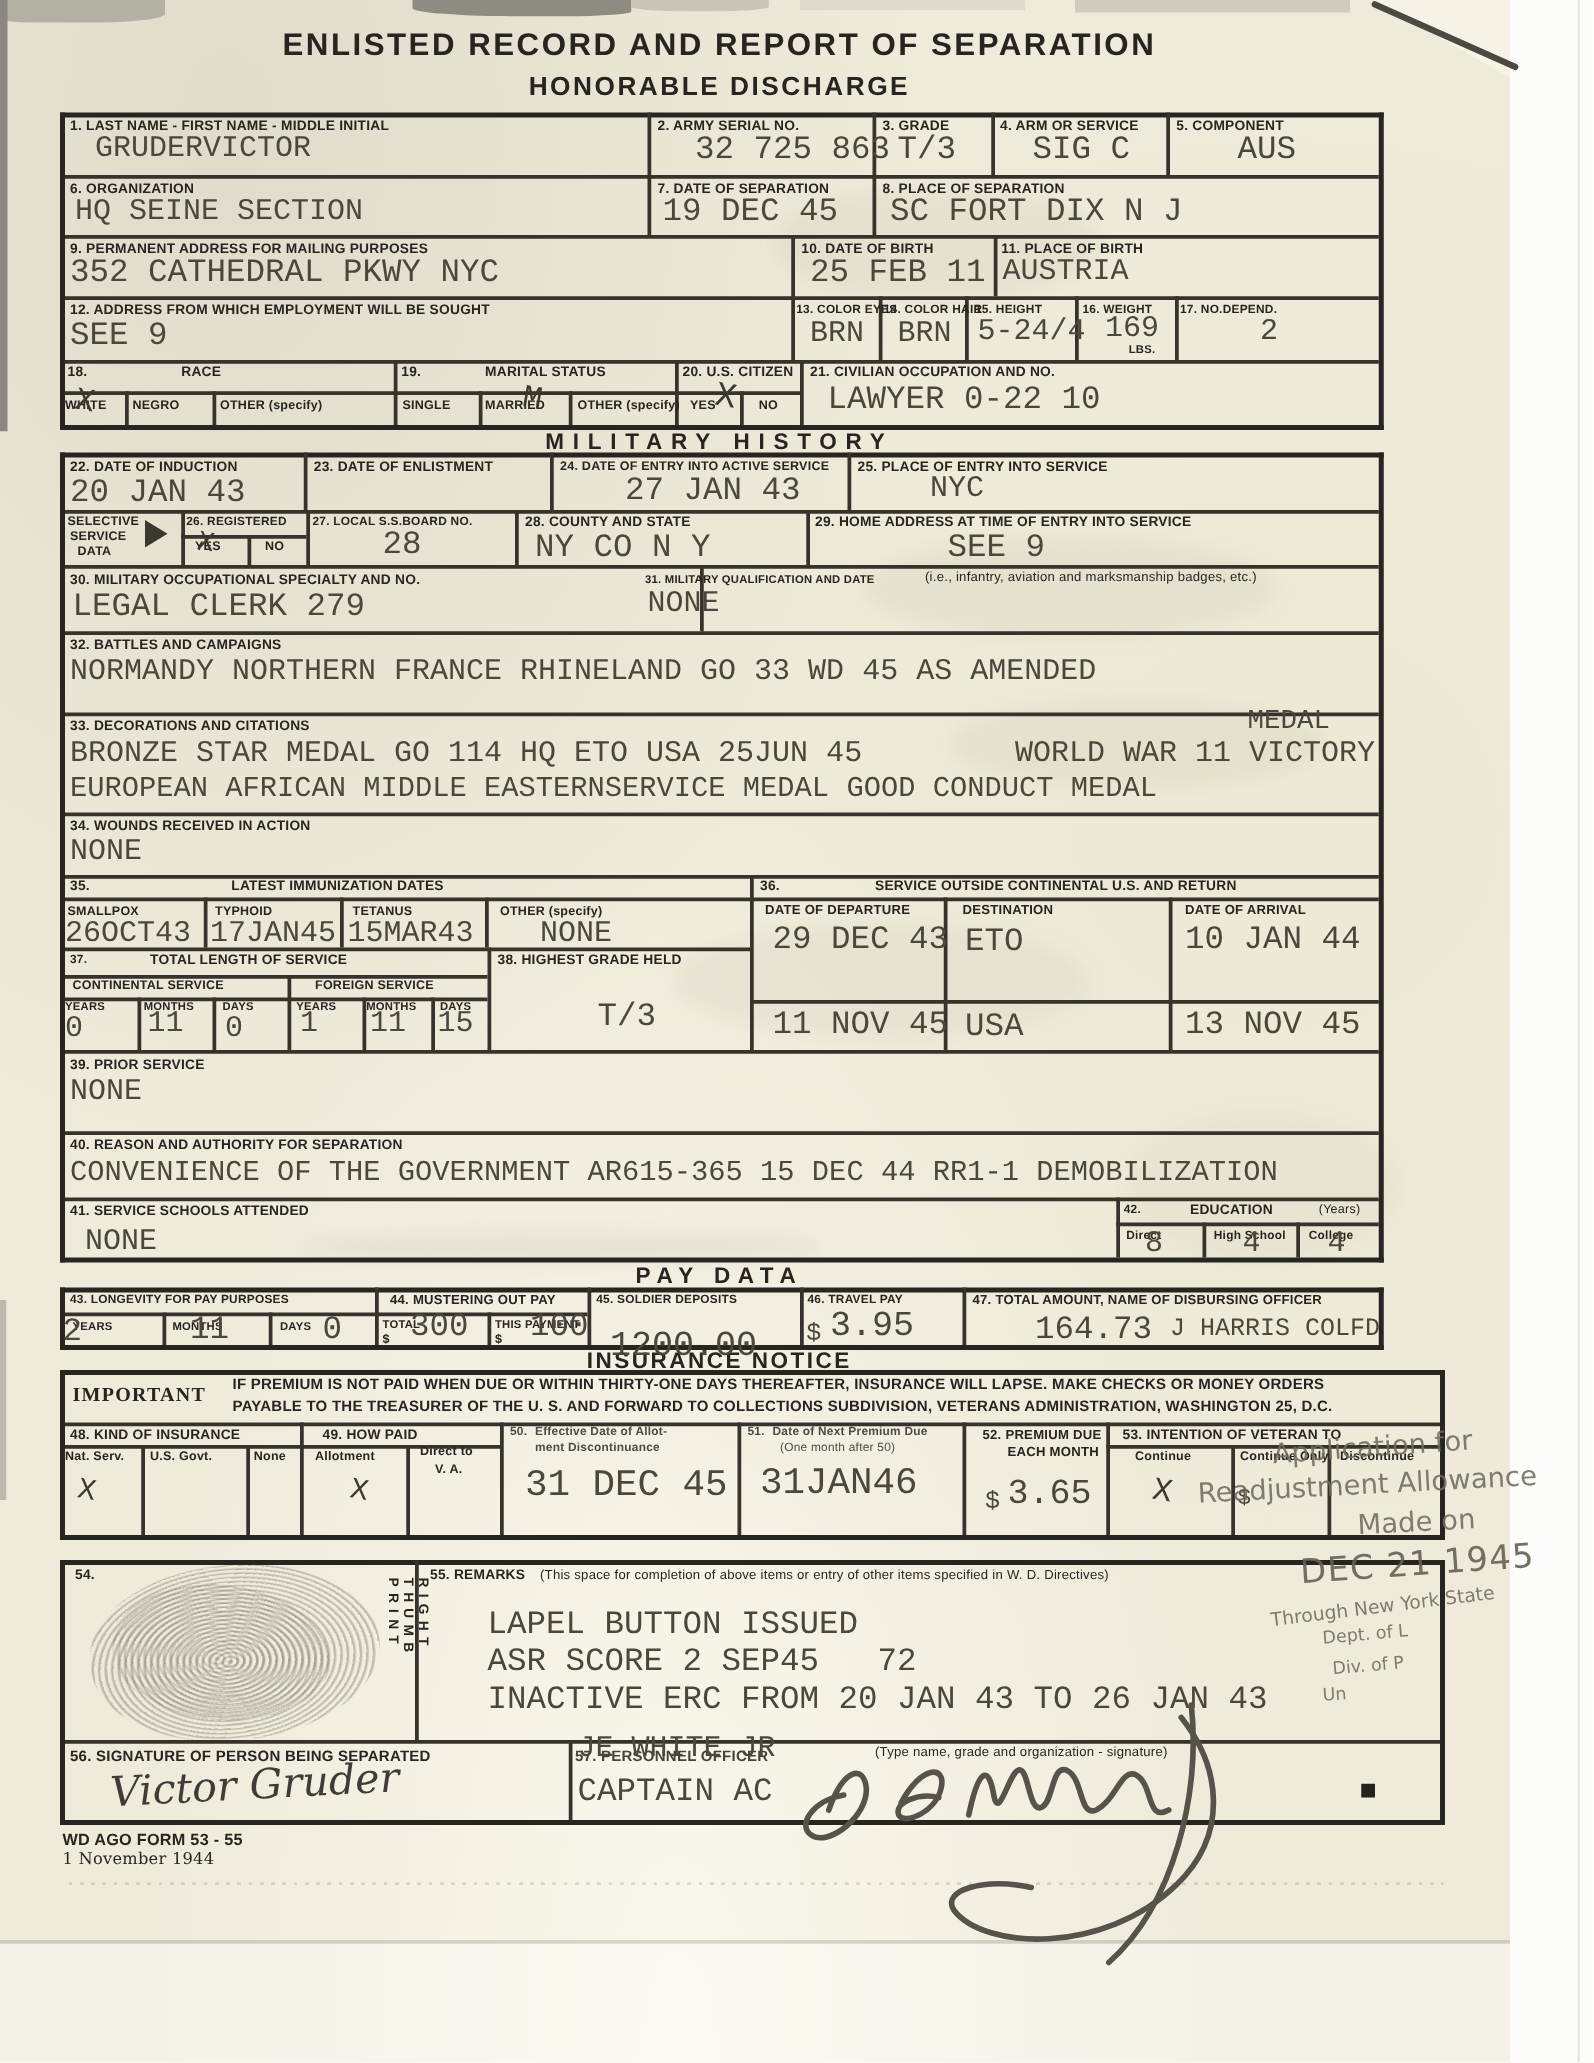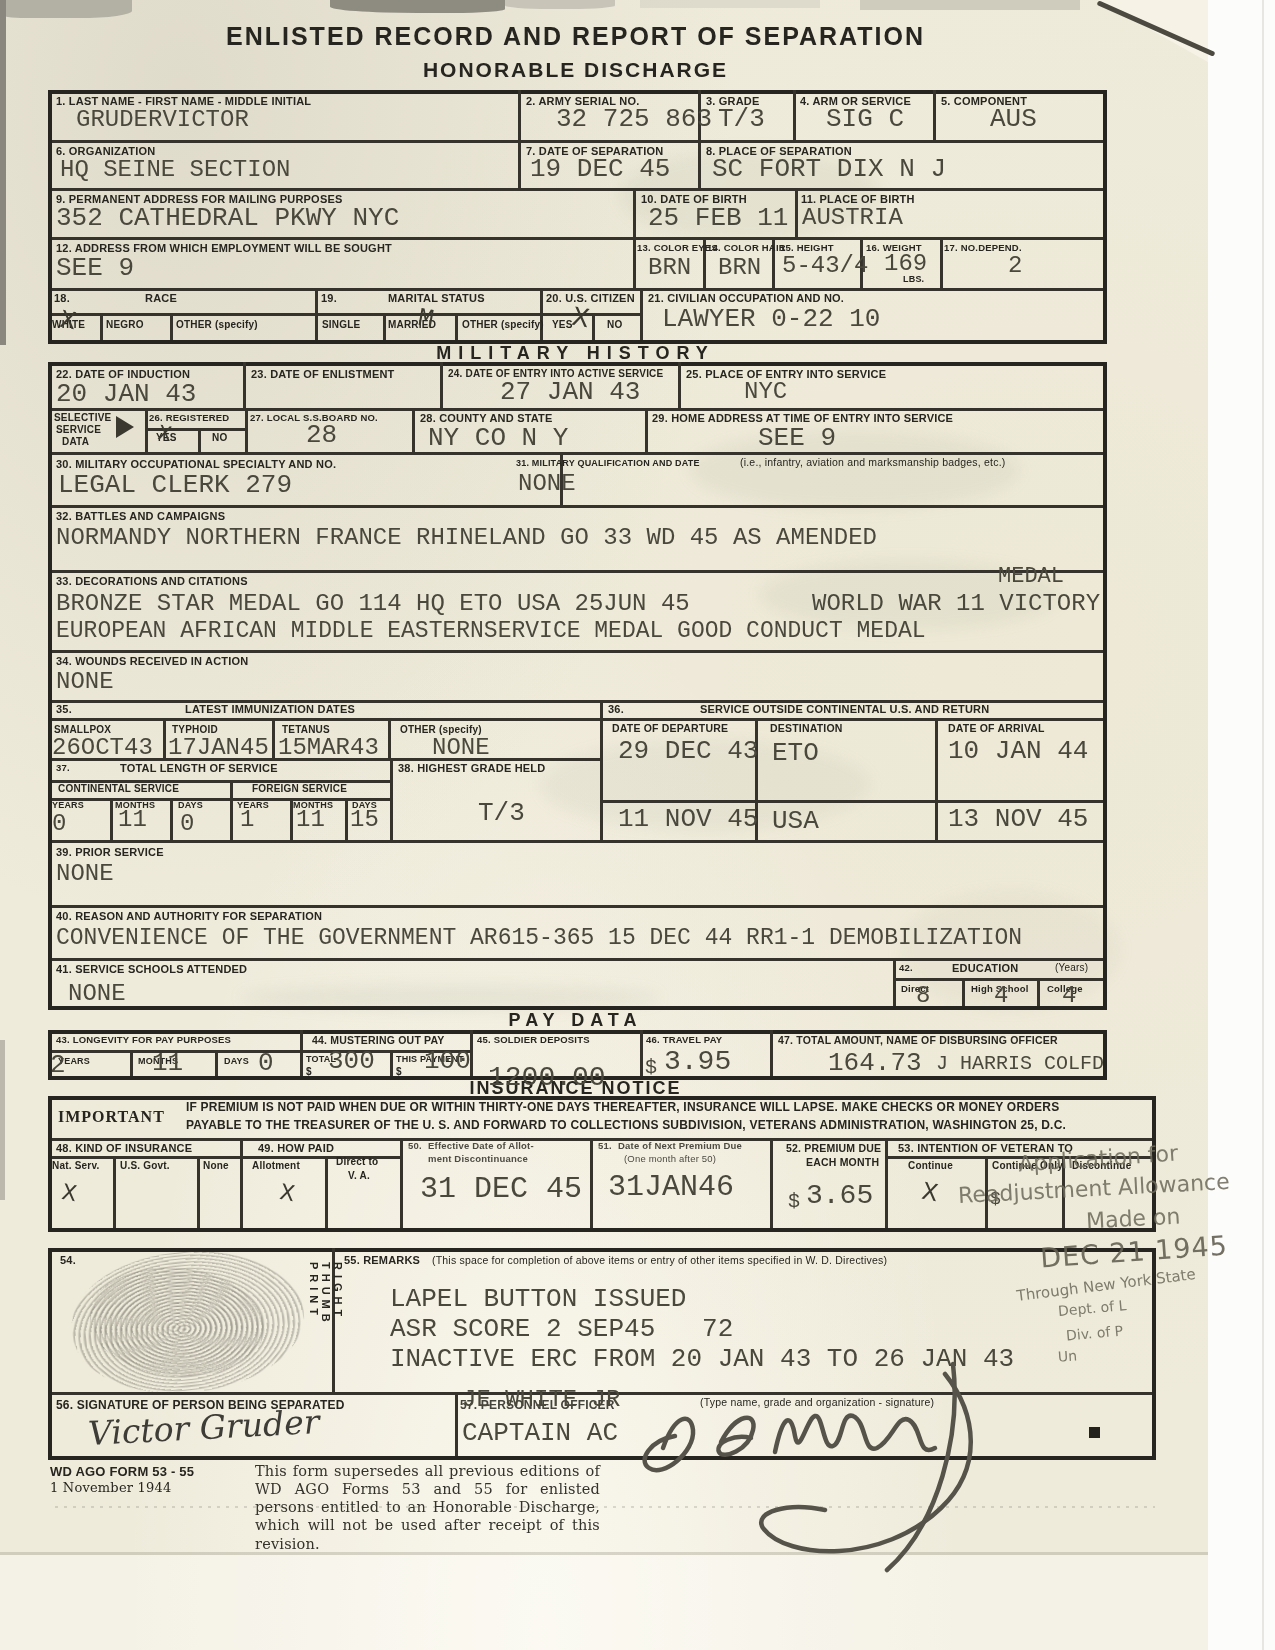--- a/index.html
+++ b/index.html
@@ -122,21 +122,21 @@
   <span class="typed t26" style="left:648px;top:205px;">25 FEB 11</span>
   <span class="lbl" style="left:801px;top:193px;">11. PLACE OF BIRTH</span>
   <span class="typed t24" style="left:802px;top:206px;">AUSTRIA</span>
   <span class="lbl" style="left:56px;top:242px;">12. ADDRESS FROM WHICH EMPLOYMENT WILL BE SOUGHT</span>
   <span class="typed t26" style="left:56px;top:255px;">SEE 9</span>
   <span class="lbl s95" style="left:637px;top:242px;">13. COLOR EYES</span>
   <span class="typed t24" style="left:648px;top:256px;">BRN</span>
   <span class="lbl s95" style="left:707px;top:242px;">14. COLOR HAIR</span>
   <span class="typed t24" style="left:718px;top:256px;">BRN</span>
   <span class="lbl s95" style="left:780px;top:242px;">15. HEIGHT</span>
-  <span class="typed t24" style="left:782px;top:254px;">5-43/4</span>
+  <span class="typed t24" style="left:782px;top:254px;">5-24/4</span>
   <span class="lbl s95" style="left:866px;top:242px;">16. WEIGHT</span>
   <span class="typed t24" style="left:884px;top:252px;">169</span>
   <span class="lbl s9" style="left:903px;top:274px;">LBS.</span>
   <span class="lbl s95" style="left:944px;top:242px;">17. NO.DEPEND.</span>
   <span class="typed t24" style="left:1008px;top:254px;">2</span>
 
   <span class="lbl" style="left:54px;top:292px;">18.</span>
   <span class="lbl" style="left:145px;top:292px;">RACE</span>
   <span class="lbl s10" style="left:52px;top:319px;">WHITE</span>
   <span class="lbl s10" style="left:106px;top:319px;">NEGRO</span>
@@ -435,15 +435,14 @@
       <path d="M48,92 C60,58 76,56 78,74 C80,96 48,122 34,112 C22,104 36,84 60,80"></path>
       <path d="M106,86 C122,56 142,56 138,74 C134,94 108,104 104,96 C100,86 120,78 136,82"></path>
       <path d="M160,96 C168,58 176,56 180,80 C184,102 192,62 200,60 C208,58 208,94 218,90 C228,86 226,56 238,60 C252,66 248,98 262,92 C278,84 282,58 294,64 C308,72 302,102 320,92"></path>
       <path d="M330,18 C362,58 368,112 326,152 C268,208 172,204 148,172 C138,156 172,146 210,154"></path>
       <path d="M338,8 C346,78 324,168 272,214"></path>
     </g>
   </svg>
 
   <span class="lbl s13" style="left:50px;top:1464px;">WD AGO FORM 53 - 55</span>
   <span class="lbl s13 nrm serifsm" style="left:50px;top:1480px;">1 November 1944</span>
-  <div class="lbl nrm note-wrap serifsm" style="left:255px;top:1462px;width:345px;font-size:14.5px;text-align:justify;line-height:1.25;color:#33322b;">This form supersedes all previous editions of WD AGO Forms 53 and 55 for enlisted persons entitled to an Honorable Discharge, which will not be used after receipt of this revision.</div>
   <div class="artifact" style="left:1089px;top:1427px;width:11px;height:11px;background:#23221d;z-index:6;"></div>
 </div>
 
 </body></html>

